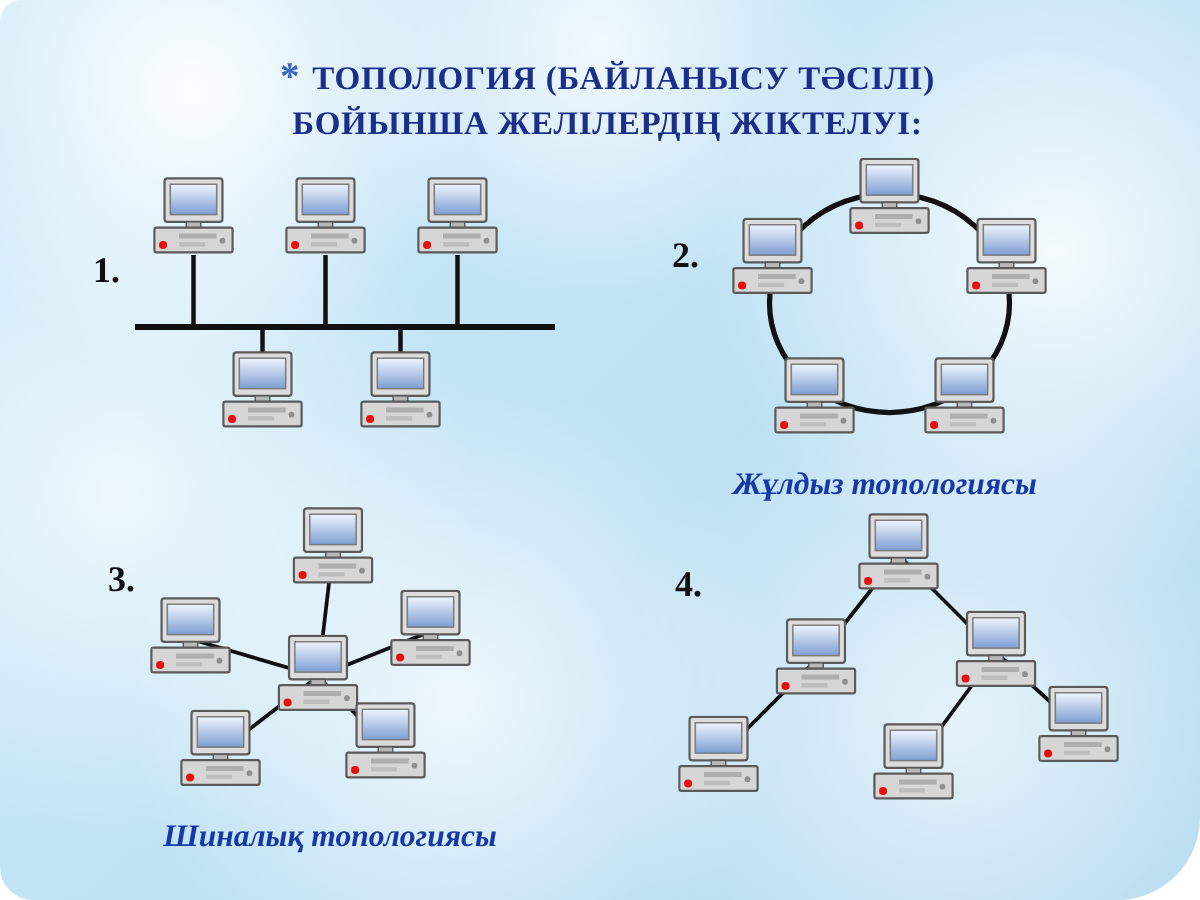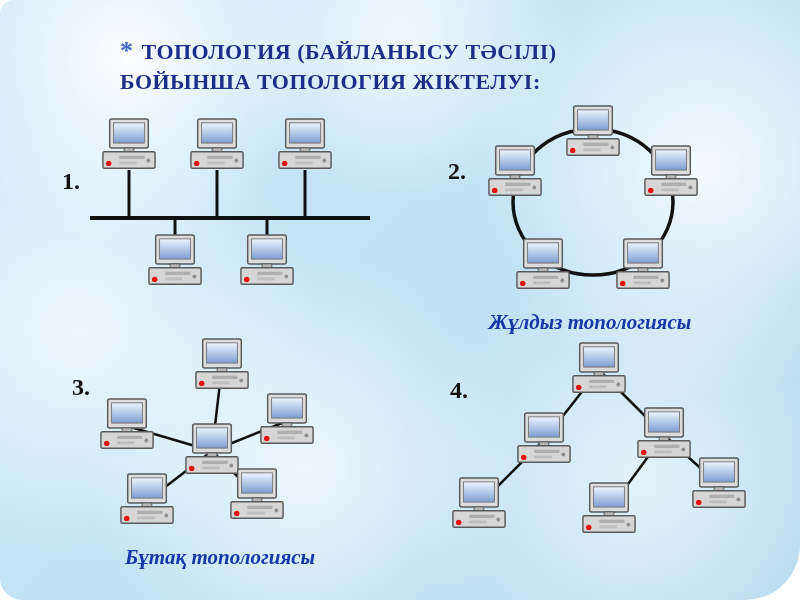--- a/index.html
+++ b/index.html
@@ -11,21 +11,21 @@
       radial-gradient(circle at 16% 10%, rgba(255,255,255,.95), rgba(255,255,255,0) 22%),
       radial-gradient(circle at 50% 5%,  rgba(255,255,255,.75), rgba(255,255,255,0) 25%),
       radial-gradient(circle at 88% 28%, rgba(255,255,255,.85), rgba(255,255,255,0) 28%),
       radial-gradient(circle at 10% 55%, rgba(255,255,255,.7),  rgba(255,255,255,0) 30%),
       radial-gradient(circle at 38% 78%, rgba(255,255,255,.75), rgba(255,255,255,0) 32%),
       radial-gradient(circle at 80% 80%, rgba(255,255,255,.65), rgba(255,255,255,0) 30%),
       linear-gradient(135deg,#cdeaf9 0%,#bfe2f4 50%,#aed7ee 100%);
   }
   .title{
     position:absolute;top:36px;left:120px;width:570px;
-    font-weight:bold;font-size:22px;line-height:30px;
+    text-align:center;font-weight:bold;font-size:22px;line-height:30px;
     color:#1c2e8c;letter-spacing:.5px;
   }
   .title .bullet{color:#3a66c8;font-size:26px;margin-right:8px;}
   .num{
     position:absolute;font-weight:bold;font-size:24px;color:#101010;
     font-family:"Liberation Serif", serif;
   }
   .caption{
     position:absolute;font-weight:bold;font-style:italic;font-size:21px;
     color:#1638a8;text-align:center;white-space:nowrap;
@@ -54,21 +54,21 @@
     </symbol>
   </defs>
 </svg>
 
 <div class="slide">
 
   <div class="title">
     <div>
       <span class="bullet">*</span><span>ТОПОЛОГИЯ (БАЙЛАНЫСУ ТӘСІЛІ)</span>
     </div>
-    <div>БОЙЫНША ТОПОЛОГИЯ ЖІКТЕЛУІ:</div>
+    <div>БОЙЫНША ЖЕЛІЛЕРДІҢ ЖІКТЕЛУІ:</div>
   </div>
 
   <div class="num" style="left:62px;top:168px">1.</div>
   <div class="num" style="left:448px;top:158px">2.</div>
   <div class="num" style="left:72px;top:374px">3.</div>
   <div class="num" style="left:450px;top:377px">4.</div>
 
   <div class="diagram" style="left:88px;top:118px;width:290px;height:175px">
     <svg width="290" height="175" viewBox="0 0 290 175">
       <line x1="2" y1="100" x2="282" y2="100" stroke-width="4"></line>
@@ -105,21 +105,21 @@
       <line x1="114" y1="113" x2="49" y2="163" stroke-width="2.5"></line>
       <line x1="114" y1="113" x2="159" y2="158" stroke-width="2.5"></line>
       <use href="#pc" x="95" y="0" width="58" height="56"></use>
       <use href="#pc" x="0" y="60" width="58" height="56"></use>
       <use href="#pc" x="160" y="55" width="58" height="56"></use>
       <use href="#pc" x="85" y="85" width="58" height="56"></use>
       <use href="#pc" x="20" y="135" width="58" height="56"></use>
       <use href="#pc" x="130" y="130" width="58" height="56"></use>
     </svg>
   </div>
-  <div class="caption" style="left:75px;top:545px;width:290px">Бұтақ топологиясы</div>
+  <div class="caption" style="left:75px;top:545px;width:290px">Шиналық топологиясы</div>
 
   <div class="diagram" style="left:440px;top:342px;width:310px;height:200px">
     <svg width="310" height="200" viewBox="0 0 310 200">
       <line x1="159" y1="28" x2="104" y2="98" stroke-width="2.5"></line>
       <line x1="159" y1="28" x2="224" y2="93" stroke-width="2.5"></line>
       <line x1="104" y1="98" x2="39" y2="163" stroke-width="2.5"></line>
       <line x1="224" y1="93" x2="169" y2="168" stroke-width="2.5"></line>
       <line x1="224" y1="93" x2="279" y2="143" stroke-width="2.5"></line>
       <use href="#pc" x="130" y="0" width="58" height="56"></use>
       <use href="#pc" x="75" y="70" width="58" height="56"></use>

